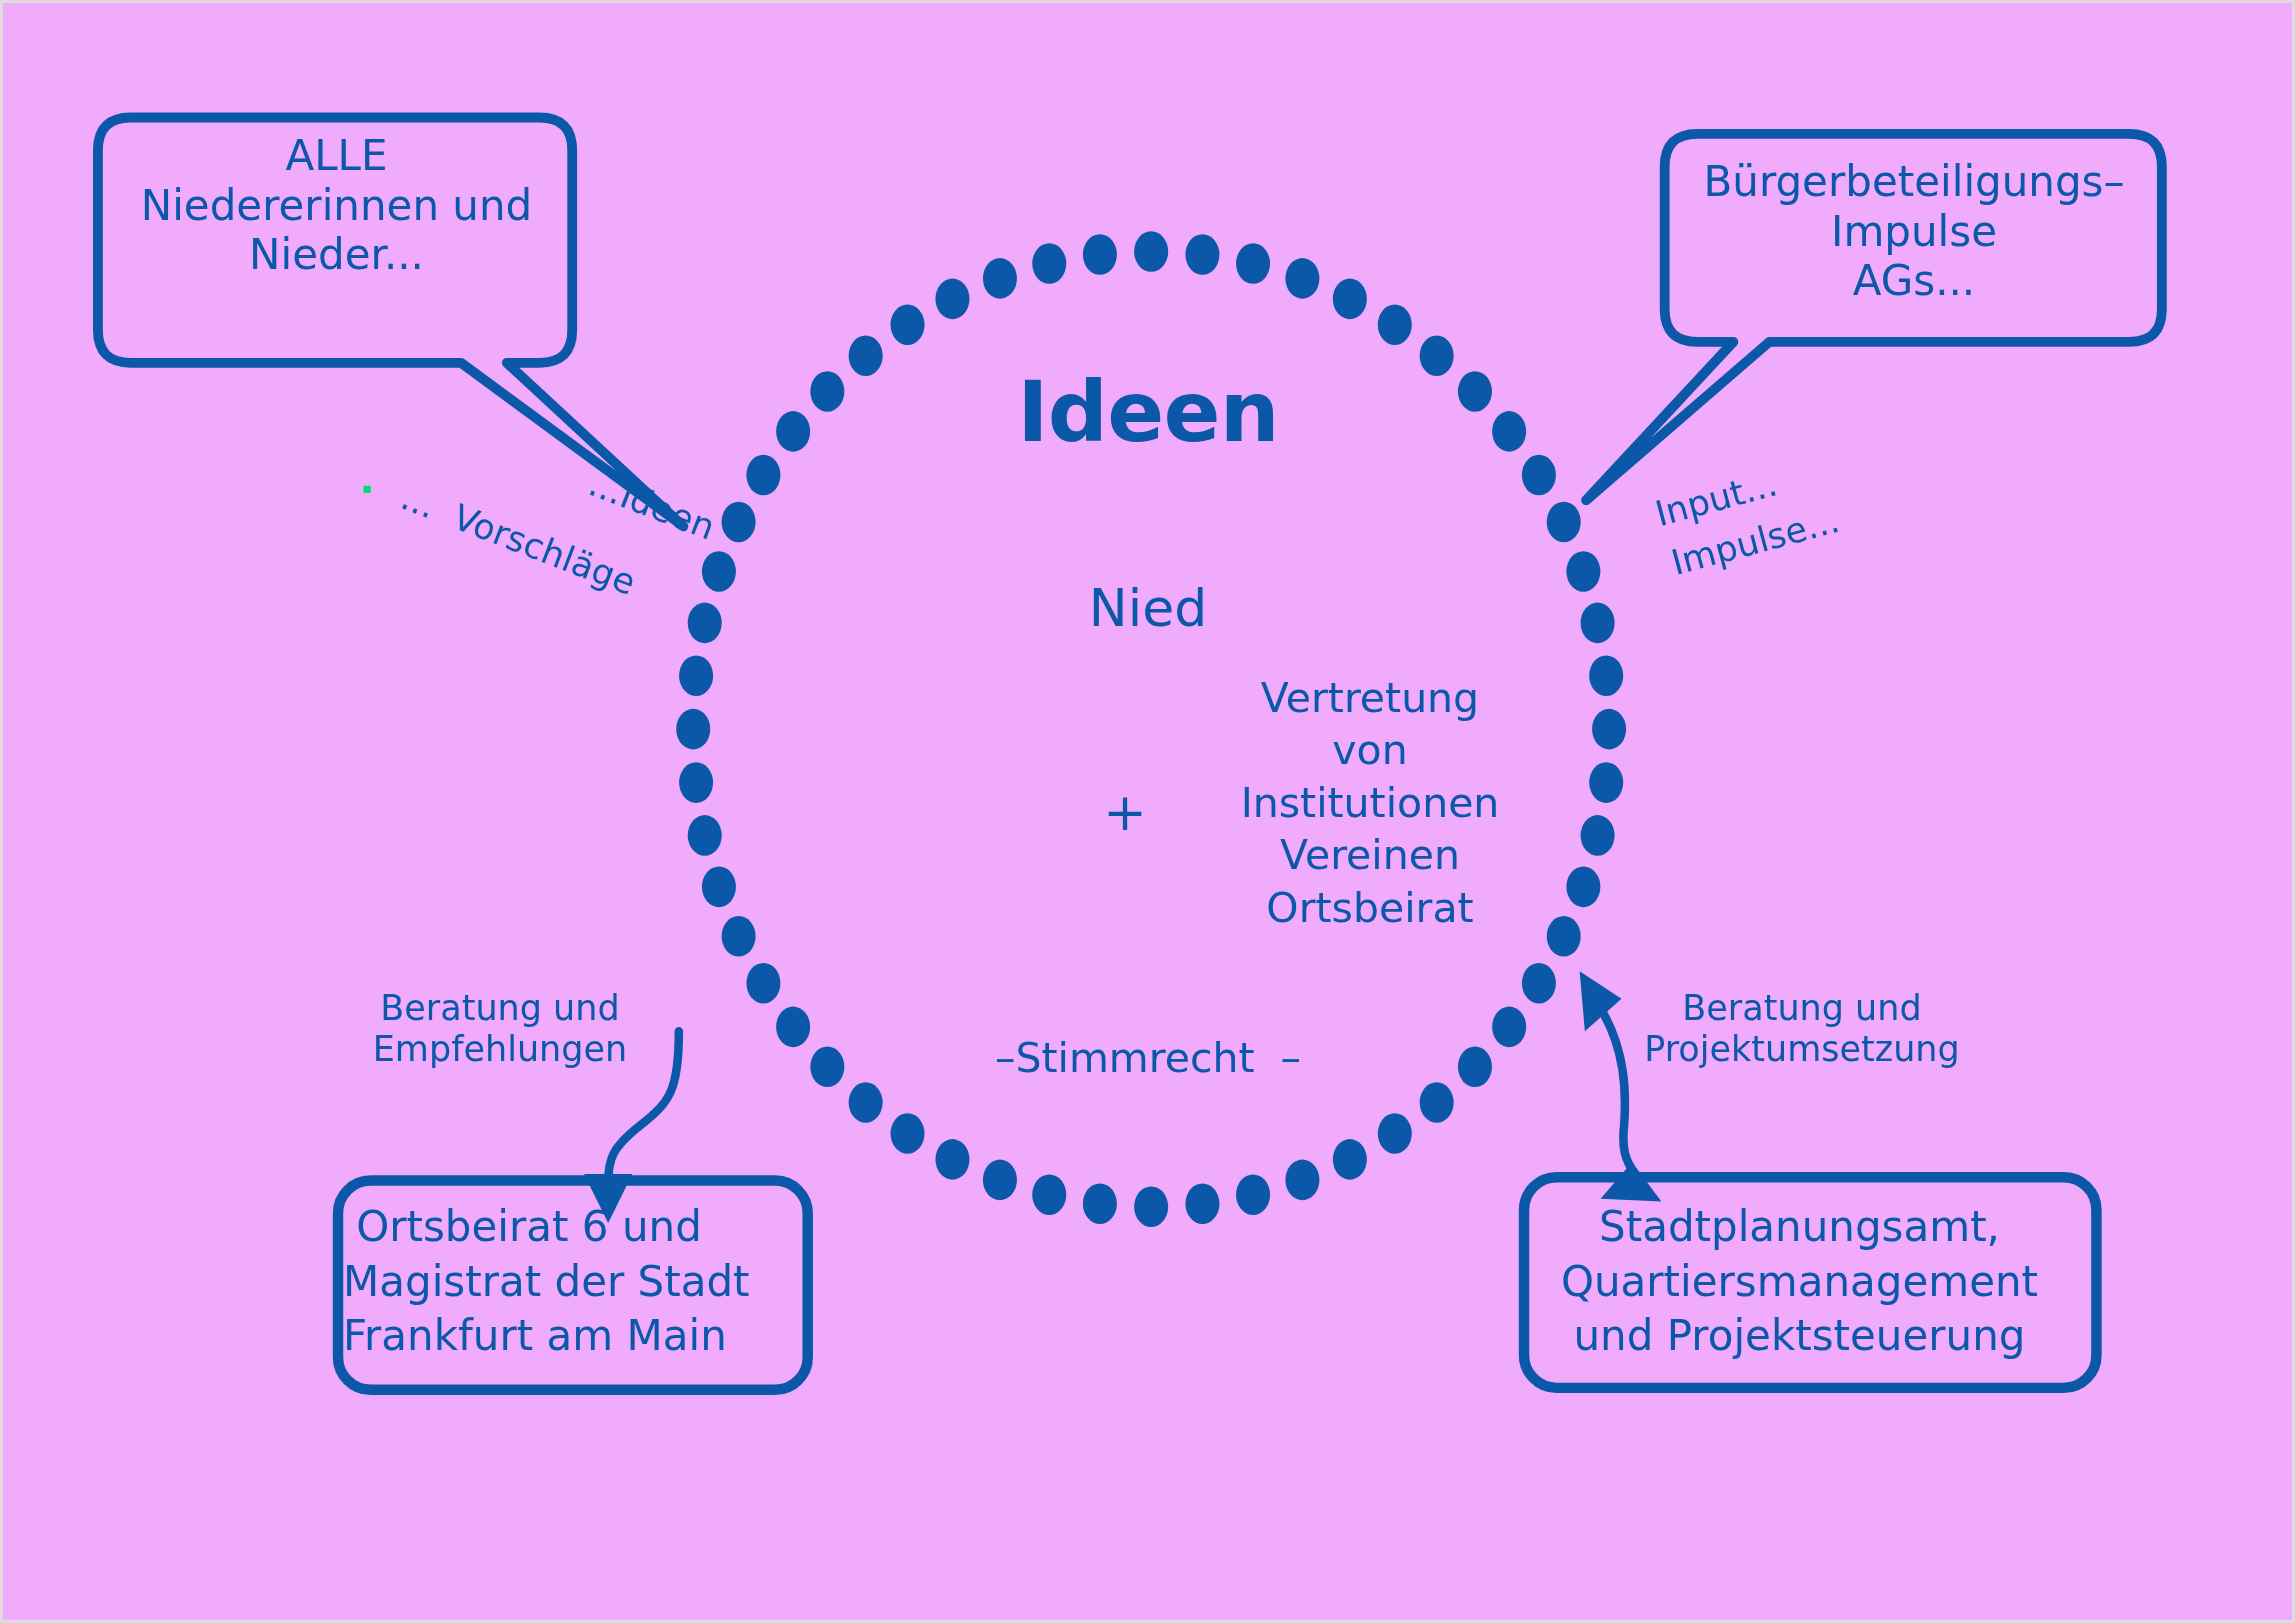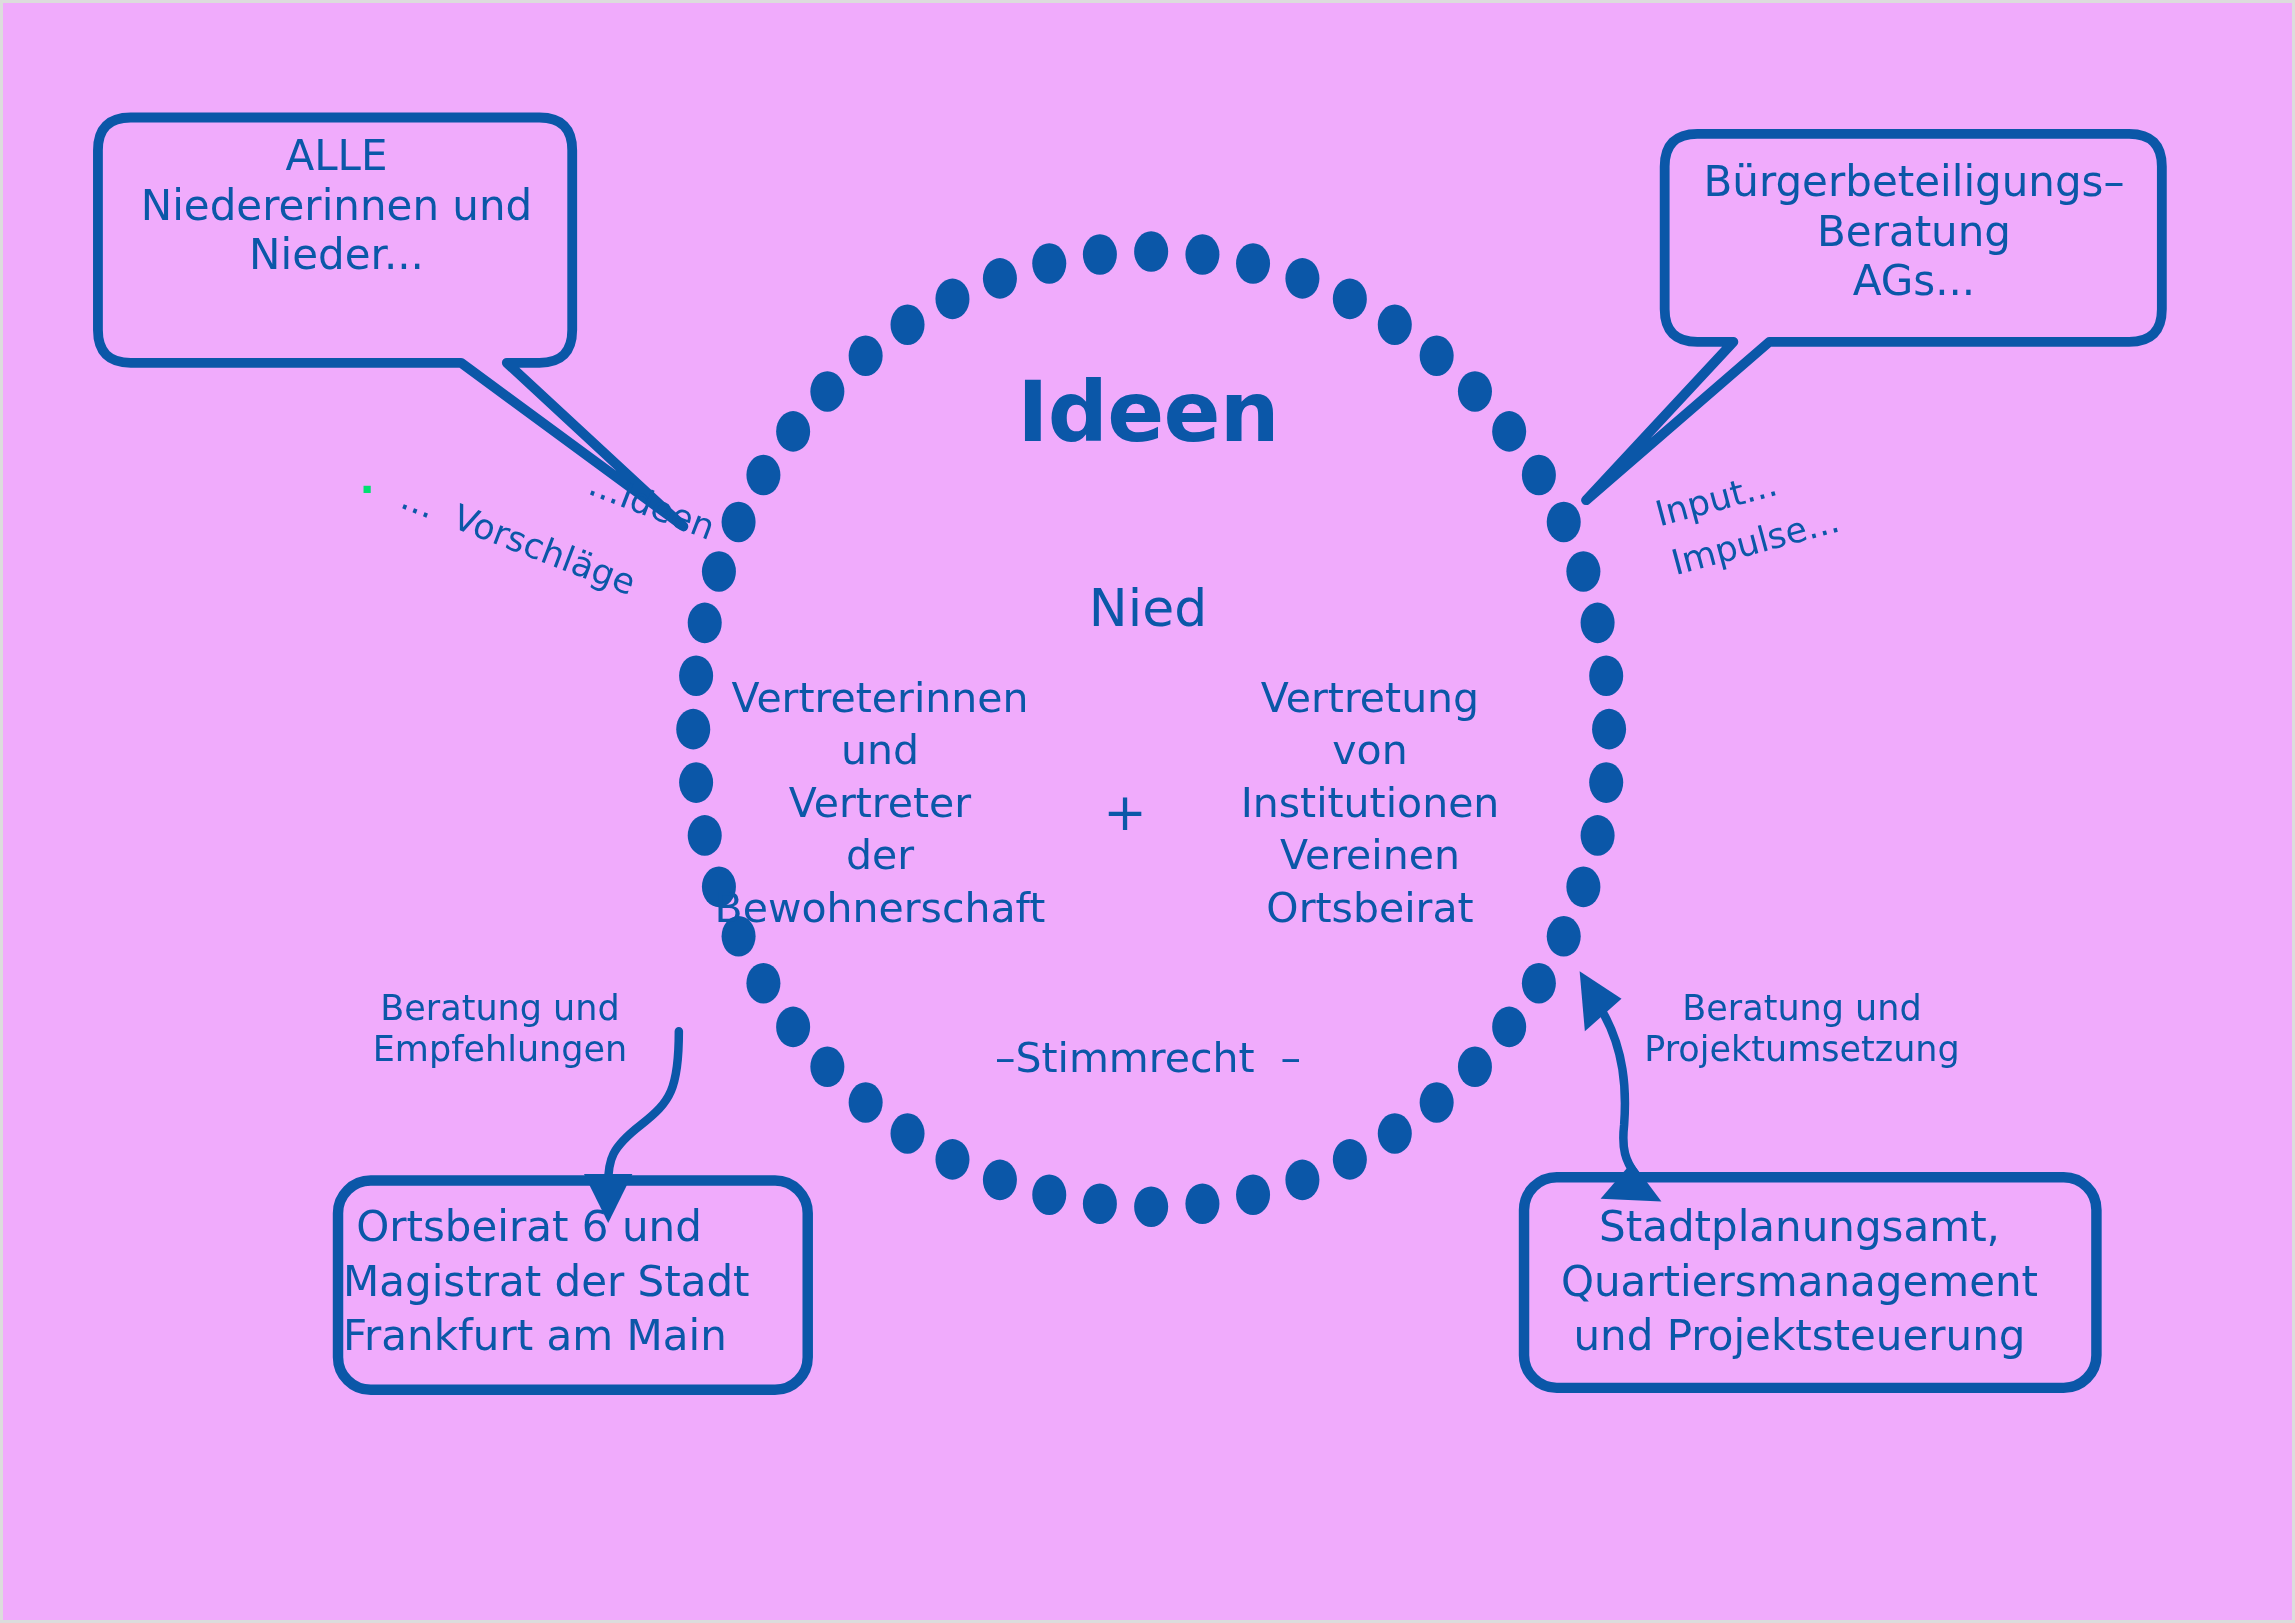--- a/index.html
+++ b/index.html
@@ -269,33 +269,28 @@
     </g>
 
     <rect x="551" y="738" width="11" height="11" fill="#00E070"></rect>
   </svg>
 
   <div class="txt" id="bubble-left-text">ALLE
 Niedererinnen und
 Nieder...</div>
 
   <div class="txt" id="bubble-right-text">Bürgerbeteiligungs–
-Beratung
+Impulse
 AGs...</div>
 
   <div class="txt" id="title-main">Ideen</div>
 
 
   <div class="txt" id="title-sub2">Nied</div>
 
-  <div class="txt" id="col-left">Vertreterinnen
-und
-Vertreter
-der
-Bewohnerschaft</div>
 
   <div class="txt" id="plus-sign">+</div>
 
   <div class="txt" id="col-right">Vertretung
 von
 Institutionen
 Vereinen
 Ortsbeirat</div>
 
   <div class="txt" id="stimmrecht">–Stimmrecht  –</div>

